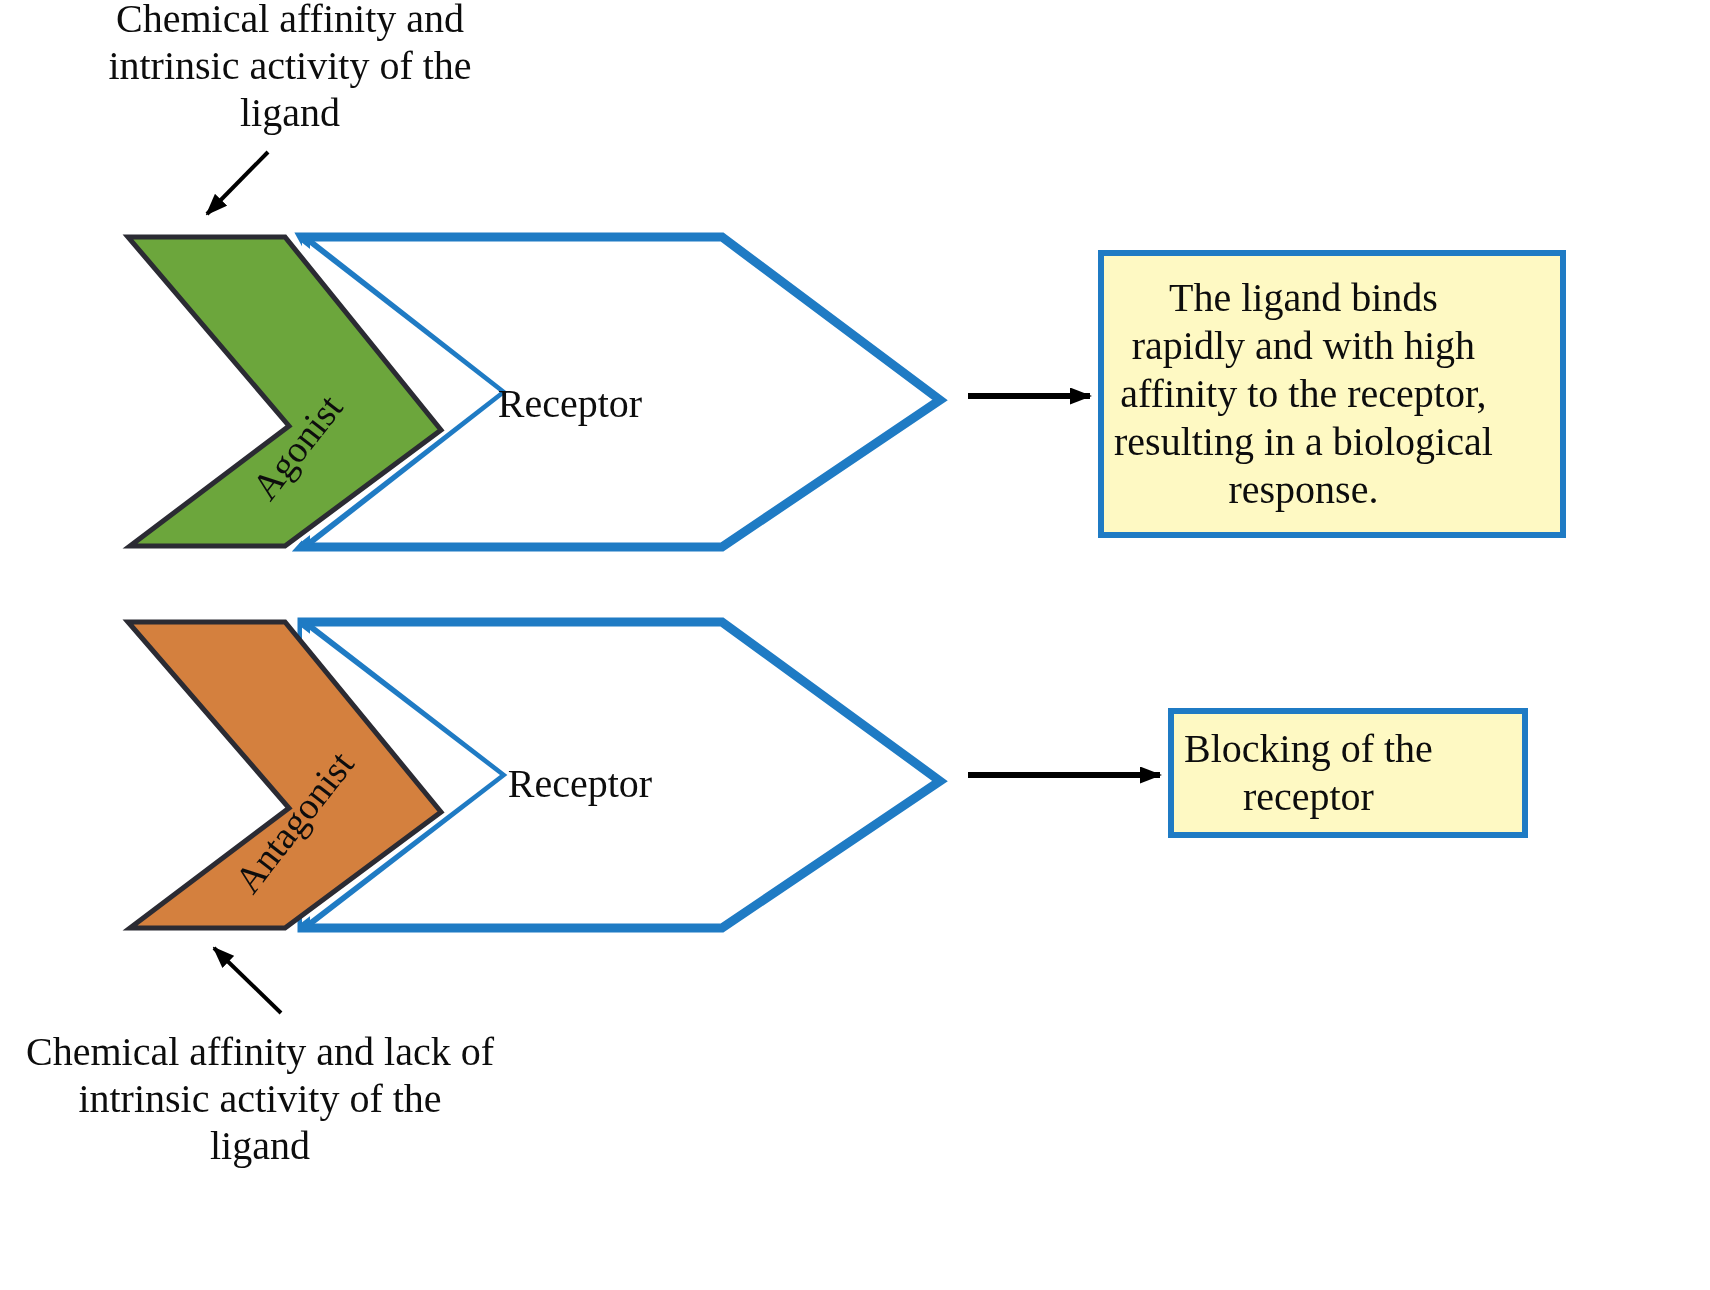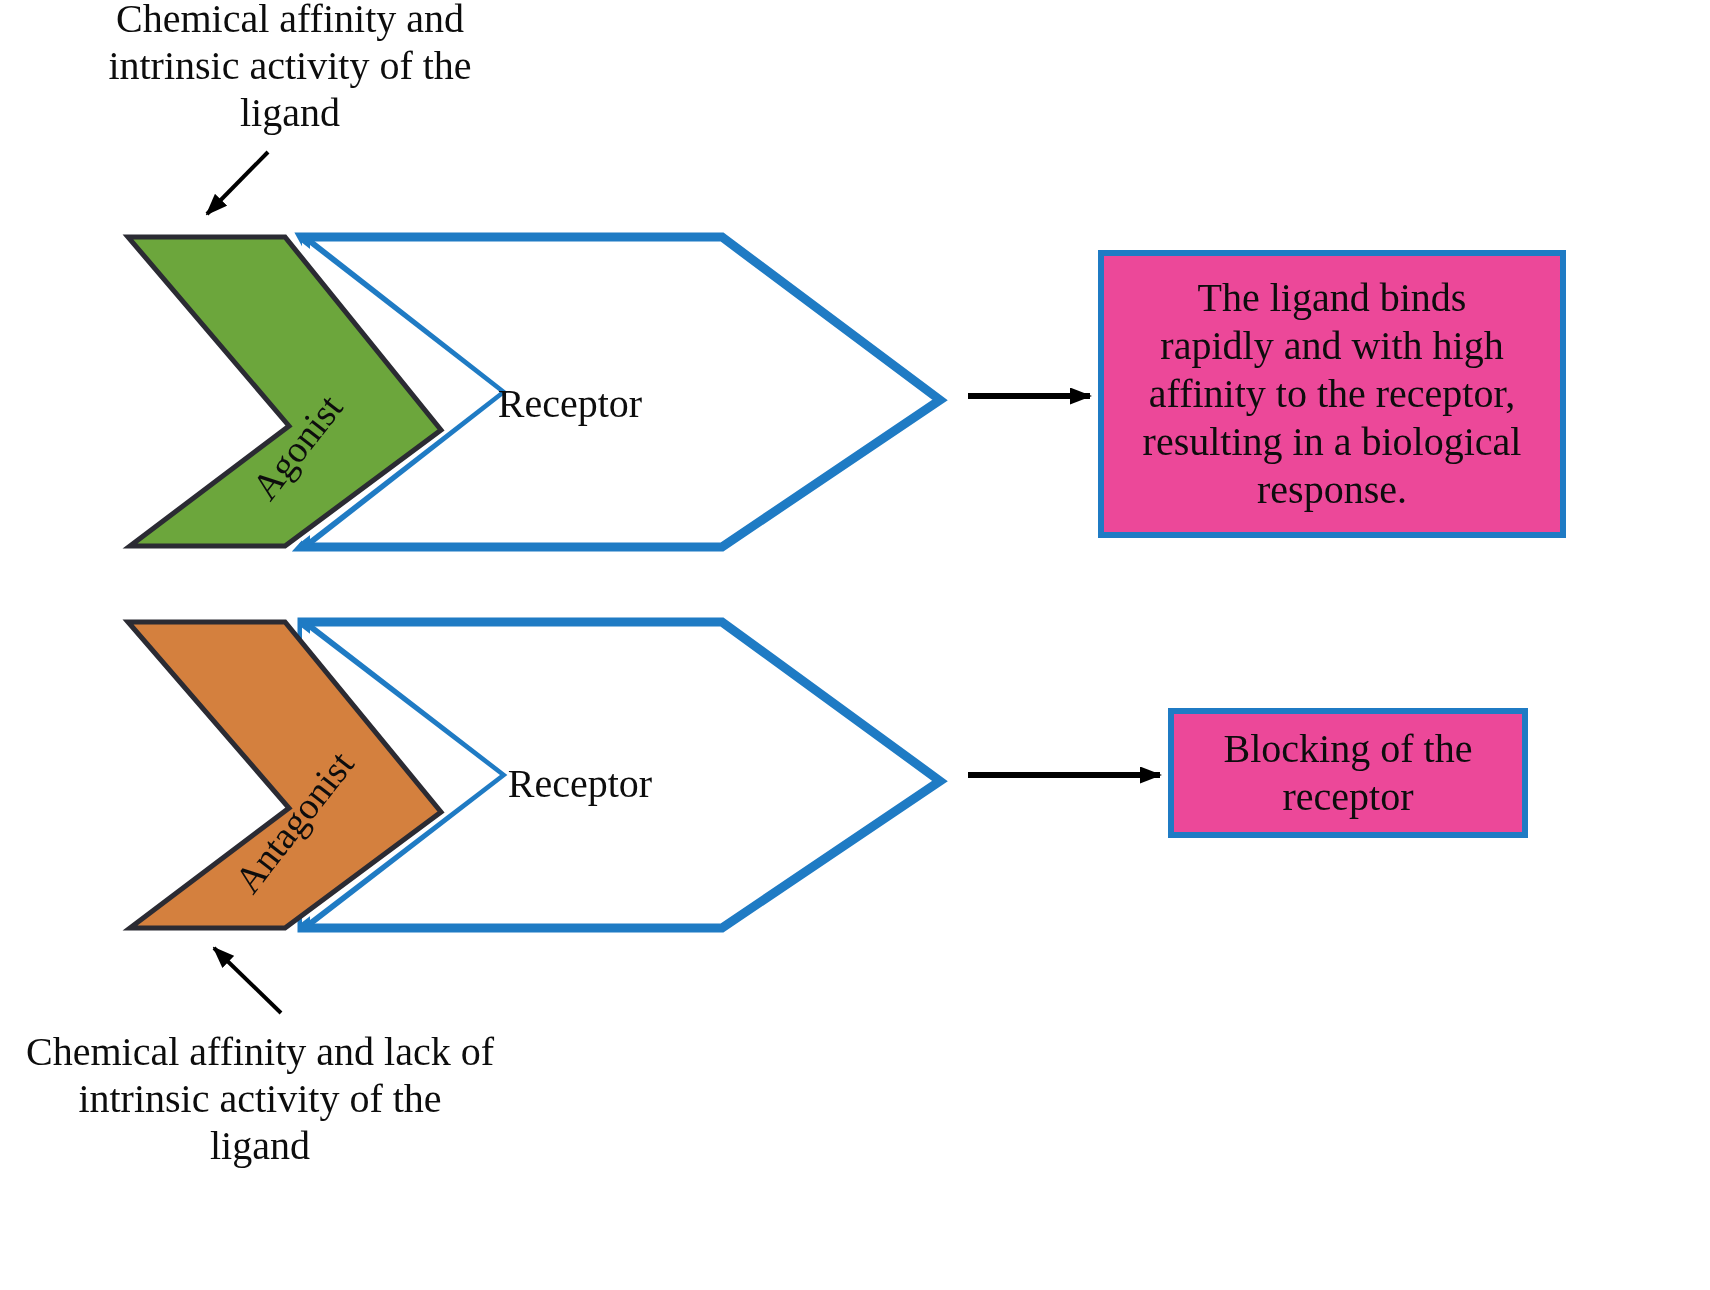--- a/index.html
+++ b/index.html
@@ -81,24 +81,23 @@
   }
   #receptor-label-2 {
     left: 430px;
     top: 760px;
     width: 300px;
   }
   .outcome-box {
     position: absolute;
     box-sizing: border-box;
     border: 6px solid #1F7BC4;
-    background: #ec4899;
+    background: #fef9c3;
     display: flex;
     align-items: center;
-    justify-content: center;
     text-align: center;
   }
   .outcome-text {
     font-size: 40px;
     line-height: 1.2;
     color: #0d0d0d;
     white-space: pre-line;
     padding: 0 10px;
   }
   #outcome-box-1 {

